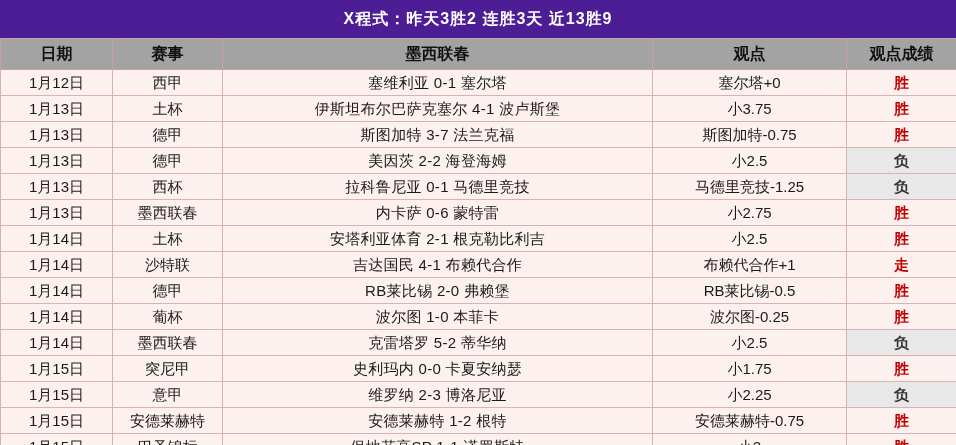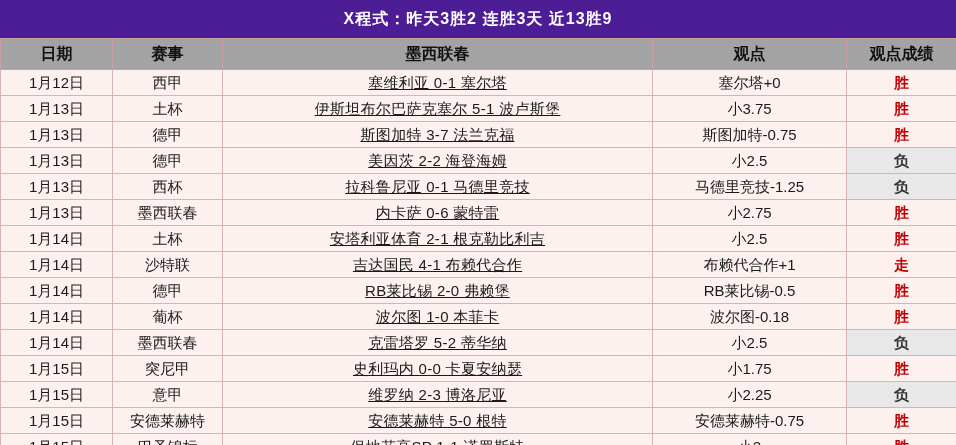--- a/index.html
+++ b/index.html
@@ -63,21 +63,21 @@
   tbody tr td.view-cell {
     background: #fdf1ef;
   }
   td.result-cell {
     font-weight: bold;
     font-size: 15px;
   }
   td.result-win  { background: #fdf1ef; color: #c00000; }
   td.result-lose { background: #e8e8e8; color: #333333; }
   td.result-draw { background: #fdf1ef; color: #c00000; }
-  .match-cell { letter-spacing: 0.3px; text-decoration: underline; }
+  .match-cell { letter-spacing: 0.3px; }
 </style>
 </head>
 <body>
 
 <div id="sheet">
 
   <div class="title-bar">X程式：昨天3胜2  连胜3天  近13胜9</div>
 
   <table>
     <colgroup>
@@ -100,21 +100,21 @@
         <tr>
           <td class="date-cell">1月12日</td>
           <td class="league-cell">西甲</td>
           <td class="match-cell">塞维利亚  0-1  塞尔塔</td>
           <td class="view-cell">塞尔塔+0</td>
           <td class="result-cell result-win">胜</td>
         </tr>
         <tr>
           <td class="date-cell">1月13日</td>
           <td class="league-cell">土杯</td>
-          <td class="match-cell">伊斯坦布尔巴萨克塞尔  5-1  波卢斯堡</td>
+          <td class="match-cell">伊斯坦布尔巴萨克塞尔  4-1  波卢斯堡</td>
           <td class="view-cell">小3.75</td>
           <td class="result-cell result-win">胜</td>
         </tr>
         <tr>
           <td class="date-cell">1月13日</td>
           <td class="league-cell">德甲</td>
           <td class="match-cell">斯图加特  3-7  法兰克福</td>
           <td class="view-cell">斯图加特-0.75</td>
           <td class="result-cell result-win">胜</td>
         </tr>
@@ -157,21 +157,21 @@
           <td class="date-cell">1月14日</td>
           <td class="league-cell">德甲</td>
           <td class="match-cell">RB莱比锡  2-0  弗赖堡</td>
           <td class="view-cell">RB莱比锡-0.5</td>
           <td class="result-cell result-win">胜</td>
         </tr>
         <tr>
           <td class="date-cell">1月14日</td>
           <td class="league-cell">葡杯</td>
           <td class="match-cell">波尔图  1-0  本菲卡</td>
-          <td class="view-cell">波尔图-0.18</td>
+          <td class="view-cell">波尔图-0.25</td>
           <td class="result-cell result-win">胜</td>
         </tr>
         <tr>
           <td class="date-cell">1月14日</td>
           <td class="league-cell">墨西联春</td>
           <td class="match-cell">克雷塔罗  5-2  蒂华纳</td>
           <td class="view-cell">小2.5</td>
           <td class="result-cell result-lose">负</td>
         </tr>
         <tr>
@@ -184,21 +184,21 @@
         <tr>
           <td class="date-cell">1月15日</td>
           <td class="league-cell">意甲</td>
           <td class="match-cell">维罗纳  2-3  博洛尼亚</td>
           <td class="view-cell">小2.25</td>
           <td class="result-cell result-lose">负</td>
         </tr>
         <tr>
           <td class="date-cell">1月15日</td>
           <td class="league-cell">安德莱赫特</td>
-          <td class="match-cell">安德莱赫特  5-0  根特</td>
+          <td class="match-cell">安德莱赫特  1-2  根特</td>
           <td class="view-cell">安德莱赫特-0.75</td>
           <td class="result-cell result-win">胜</td>
         </tr>
         <tr>
           <td class="date-cell">1月15日</td>
           <td class="league-cell">巴圣锦标</td>
           <td class="match-cell">保地花高SP  1-1  诺罗斯特</td>
           <td class="view-cell">小2</td>
           <td class="result-cell result-win">胜</td>
         </tr>

